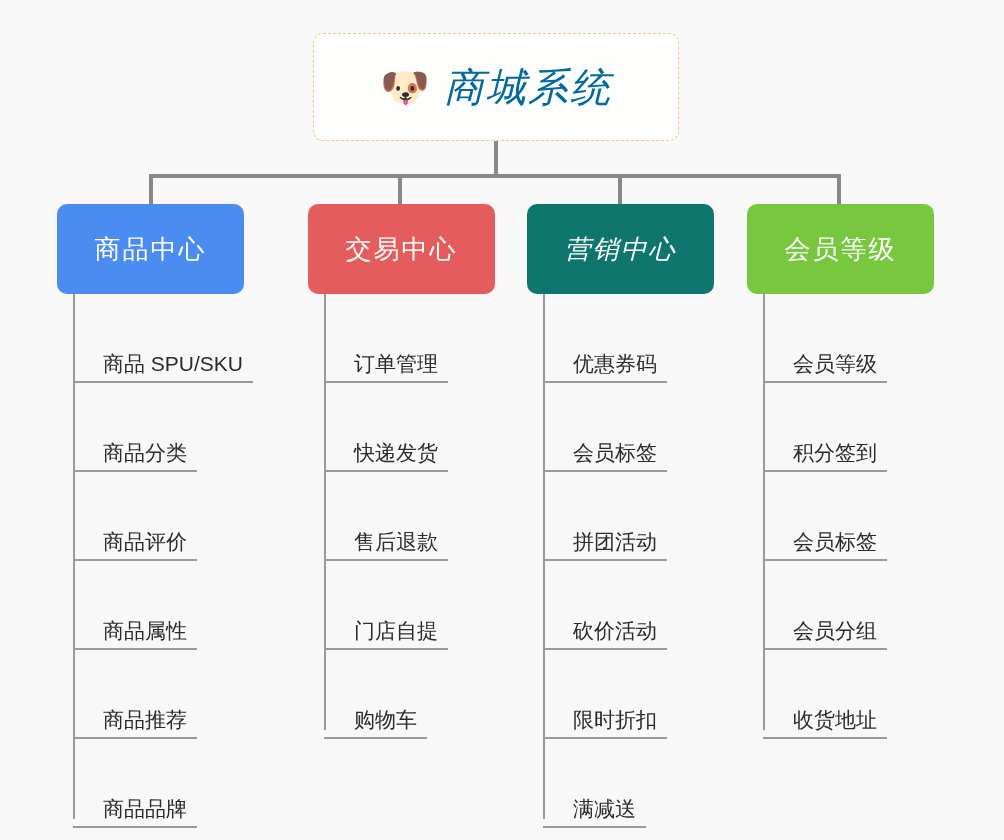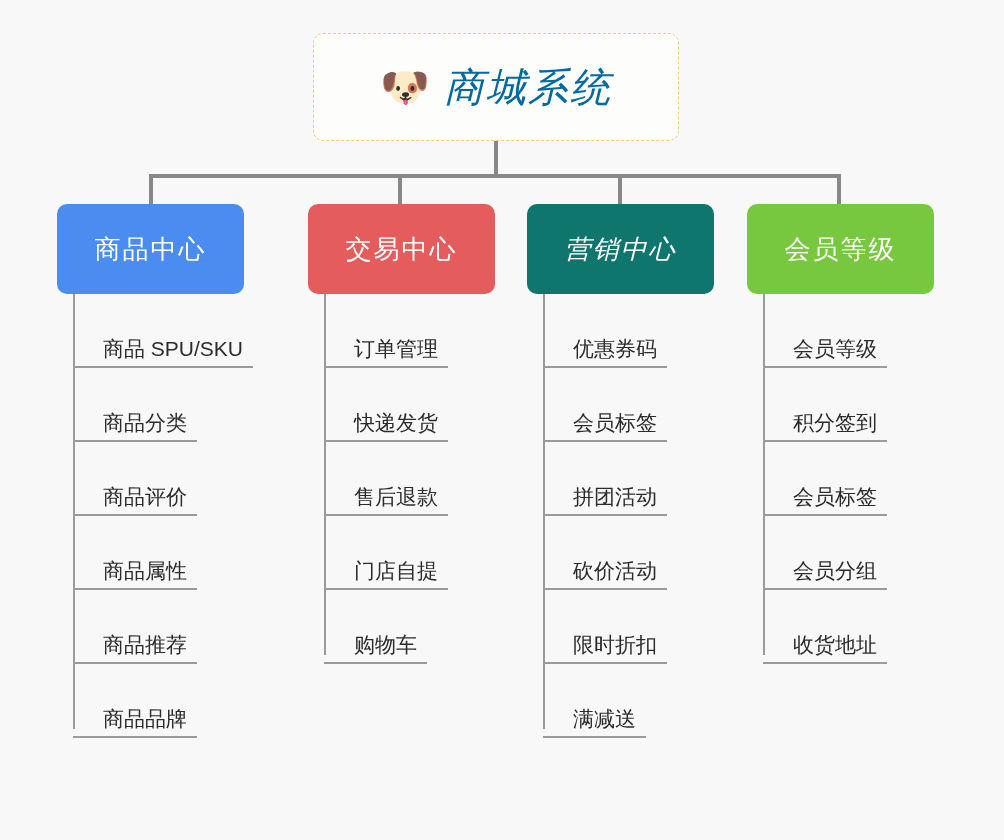--- a/index.html
+++ b/index.html
@@ -111,21 +111,21 @@
     position: absolute;
     left: 0;
     top: 0;
     bottom: 9px;
     width: 2px;
     background: #9a9a9a;
   }
 
   .leaf {
     position: relative;
-    height: 74px;
+    height: 89px;
     box-sizing: border-box;
     display: flex;
     align-items: flex-end;
   }
   .leaf-label {
     font-size: 21px;
     color: #2b2b2b;
     padding: 0 10px 6px 30px;
     border-bottom: 2px solid #9a9a9a;
     white-space: nowrap;

